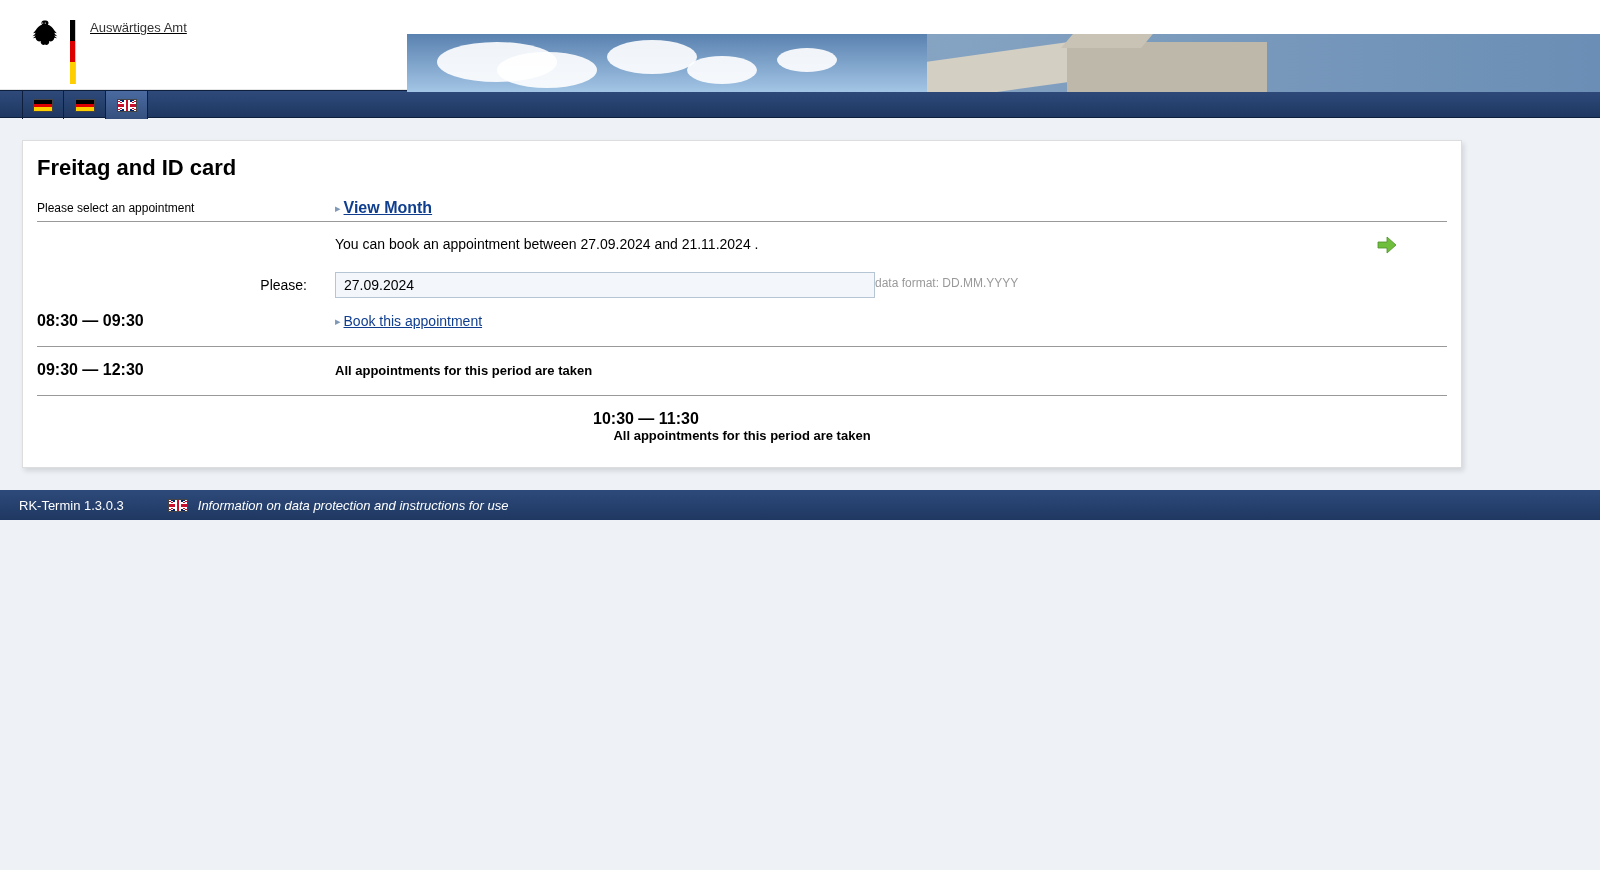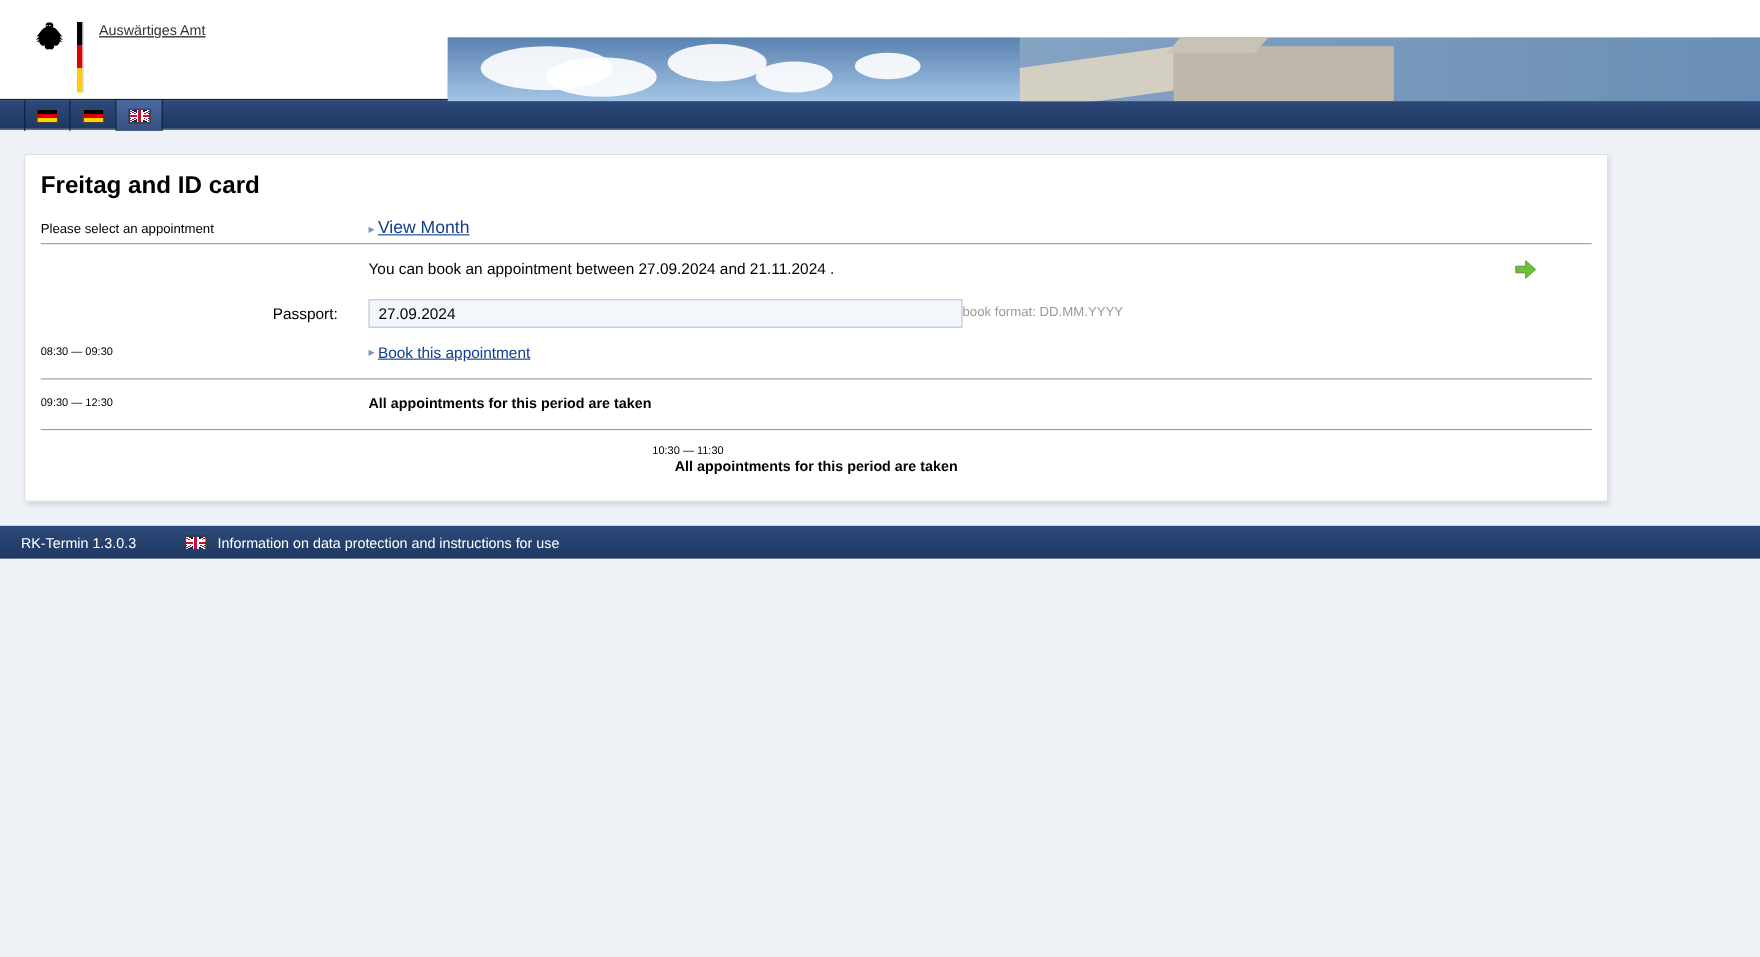--- a/index.html
+++ b/index.html
@@ -165,21 +165,21 @@
   display: flex;
   align-items: center;
   gap: 3px;
 }
 .arrow-bullet {
   color: #7d97b5;
   font-size: 11px;
 }
 .view-month {
   color: #103e8f;
-  font-weight: normal;
+  font-weight: bold;
   font-size: 16px;
   text-decoration: underline;
   cursor: pointer;
 }
 .info-row {
   display: flex;
   padding-top: 14px;
   position: relative;
 }
 .info-spacer {
@@ -229,22 +229,22 @@
   border-bottom: 1px solid #999;
   padding: 14px 0 16px 0;
 }
 .slot-row:last-child {
   border-bottom: none;
   padding-bottom: 0;
   flex-direction: column;
 }
 .slot-time {
   width: 298px;
-  font-size: 10px;
-  font-weight: normal;
+  font-size: 16px;
+  font-weight: bold;
 }
 .slot-action {
   font-size: 14px;
 }
 .book-wrap {
   display: flex;
   align-items: center;
   gap: 3px;
 }
 .book-link {
@@ -265,20 +265,21 @@
   padding: 0 19px;
   color: #fff;
   font-size: 13px;
   gap: 44px;
 }
 .footer-info {
   display: flex;
   align-items: center;
   gap: 10px;
   cursor: pointer;
+  font-style: italic;
 }
 .bottom-bg {
   background: #eef2f7;
   height: 340px;
 }
 </style>
 </head>
 <body>
 
 <div class="page-container">
@@ -337,24 +338,24 @@
         <div class="info-spacer"></div>
         <div class="info-text">You can book an appointment between 27.09.2024 and 21.11.2024 .</div>
         <div class="next-arrow">
           <svg width="20" height="18" viewBox="0 0 20 18">
             <path fill="#6fbf3d" stroke="#4d8f29" stroke-width="0.8" d="M1 6 L10 6 L10 1 L19 9 L10 17 L10 12 L1 12 Z"></path>
           </svg>
         </div>
       </div>
 
       <div class="date-row">
-        <div class="date-label">Passport:</div>
+        <div class="date-label">Please:</div>
         <div class="date-col">
           <input type="text" class="date-input" value="27.09.2024" style="">
-          <div class="date-hint">book format: DD.MM.YYYY</div>
+          <div class="date-hint">data format: DD.MM.YYYY</div>
         </div>
       </div>
 
       <div id="slots-container">
           <div class="slot-row">
             <div class="slot-time">08:30 — 09:30</div>
             <div class="slot-action">
               <div class="book-wrap">
                 <span class="arrow-bullet">▸</span>
                 <a class="book-link">Book this appointment</a>

